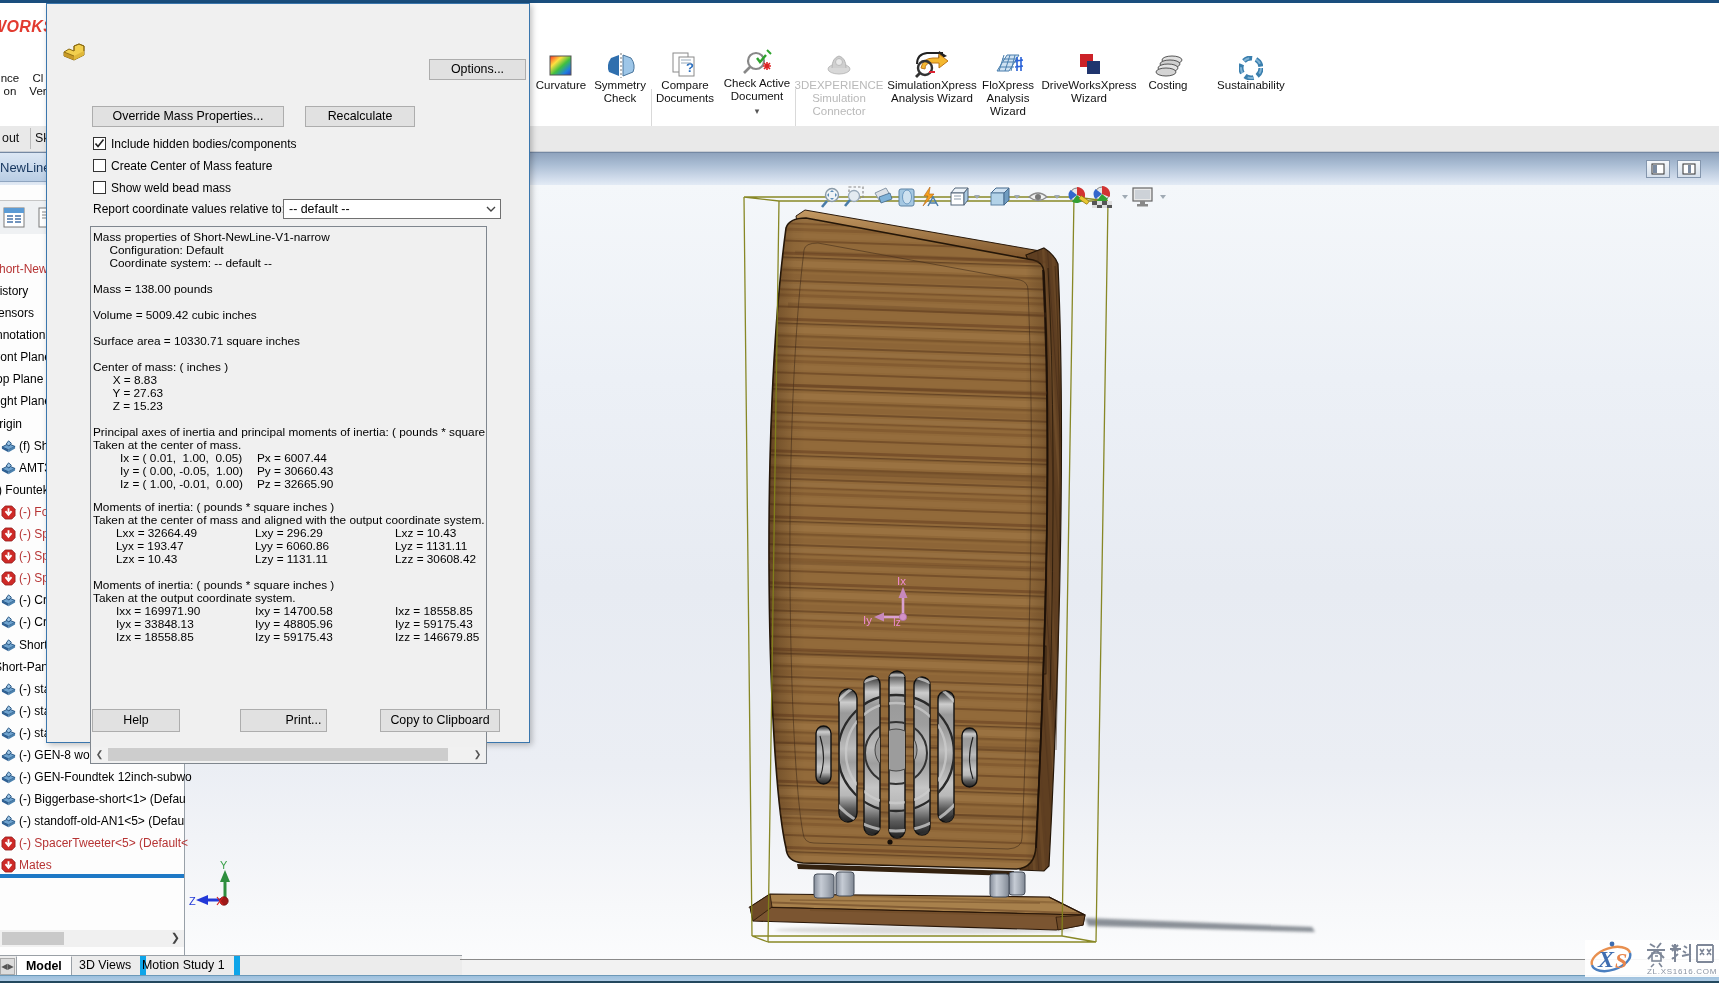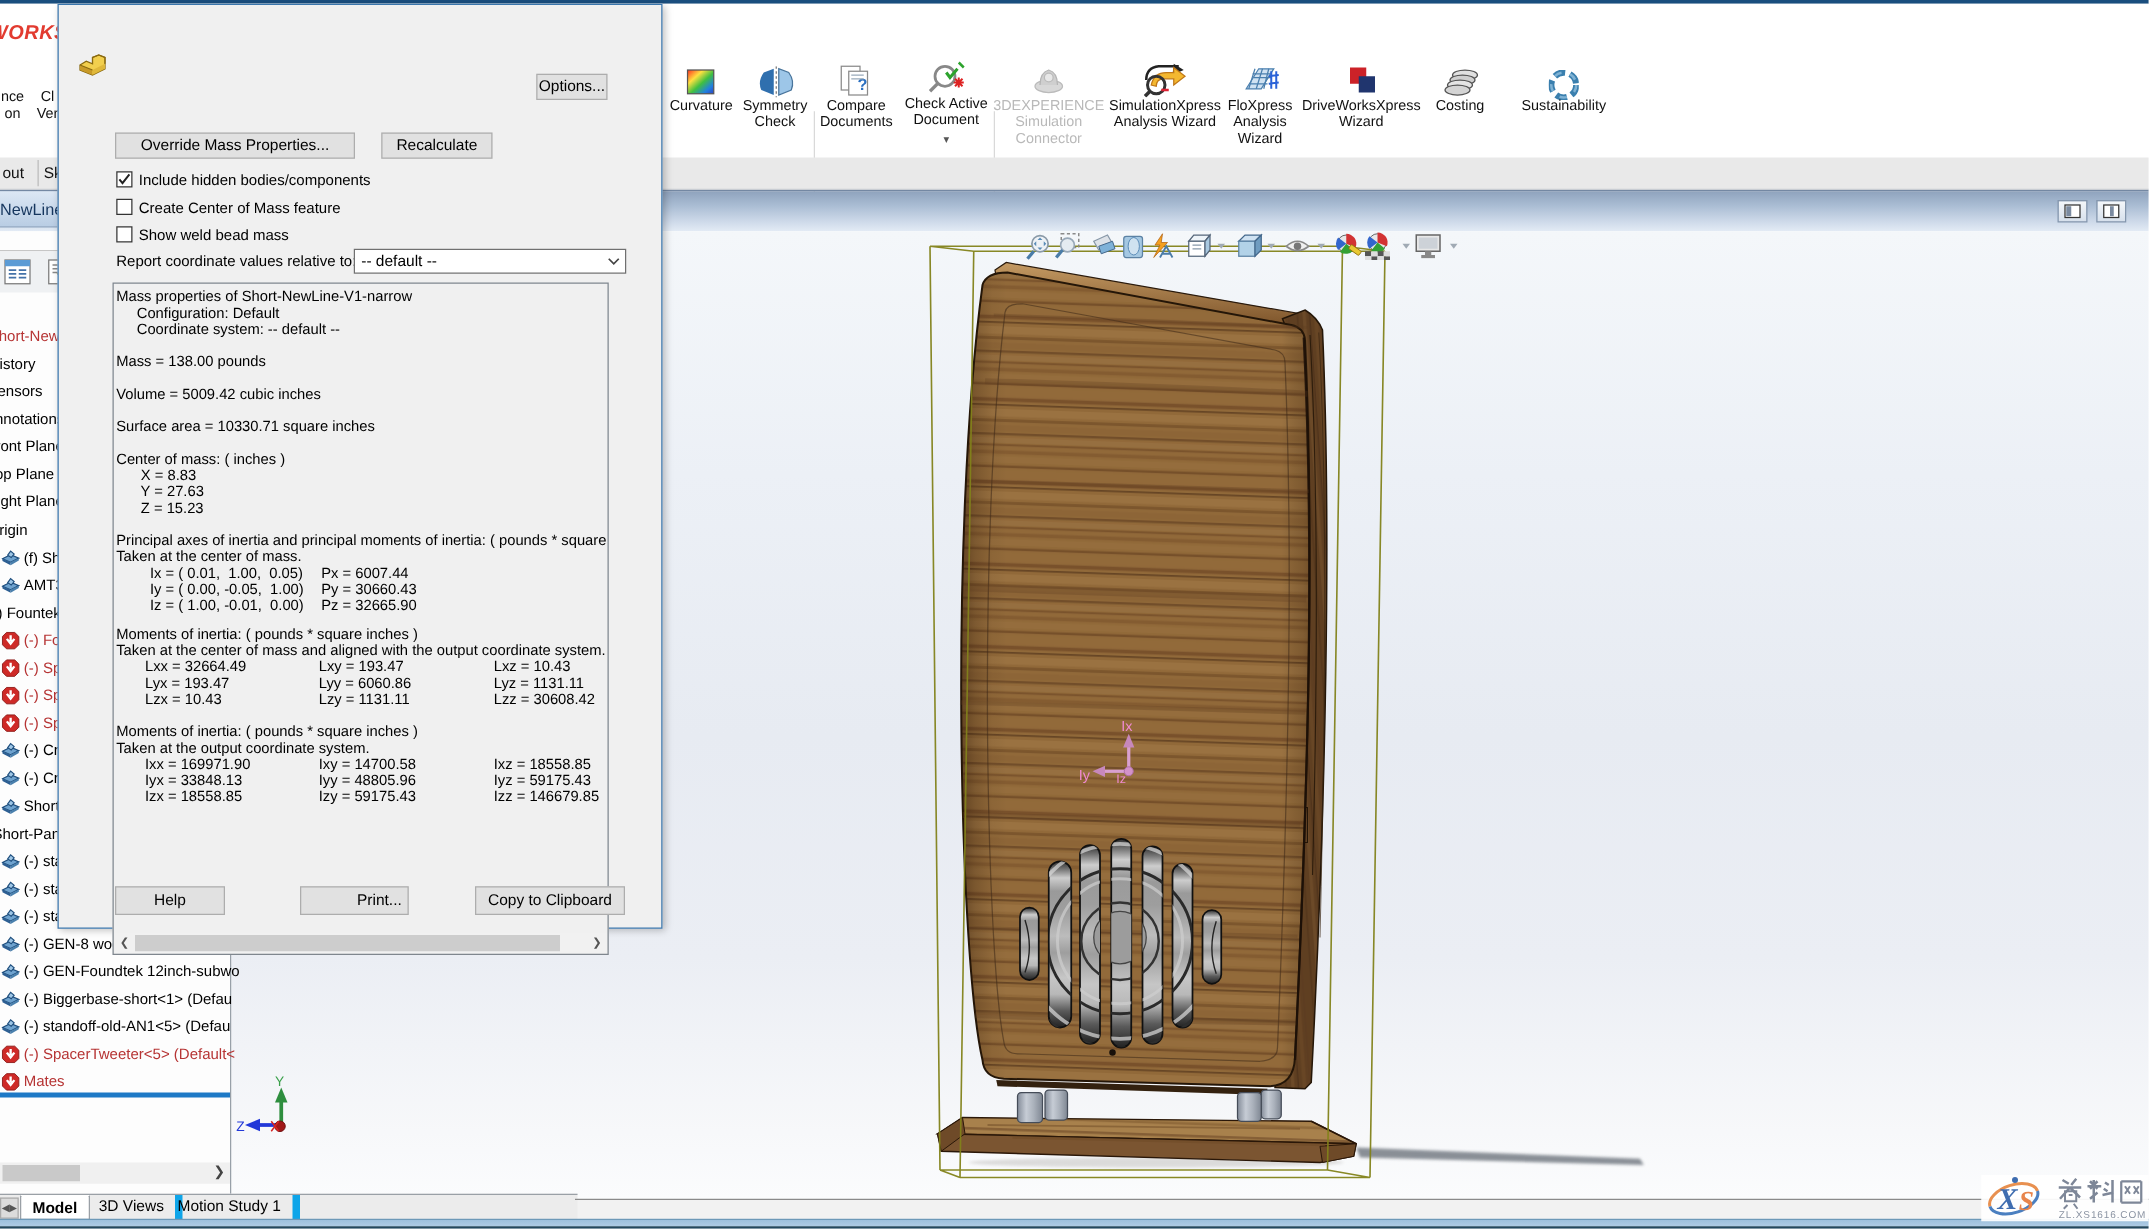--- a/index.html
+++ b/index.html
@@ -535,23 +535,23 @@
     </svg>
   </div>
 
   <div class="abs" id="dlg">
     <svg style="position:absolute;left:14px;top:38px;" width="24" height="22" viewBox="0 0 24 22">
       <path d="M 3,10 L 8,7 L 13,9 L 13,4 L 18,2 L 23,4 L 23,13 L 13,18 L 3,14 Z" fill="#f2cf4e" stroke="#8a6a10" stroke-width="1"></path>
       <path d="M 3,10 L 13,14 L 13,18 L 3,14 Z" fill="#c89a28"></path>
       <path d="M 13,14 L 23,9 L 23,13 L 13,18 Z" fill="#e0b83a"></path>
       <path d="M 13,9 L 13,4 L 18,2 L 23,4 L 23,9 M 13,14 L 3,10" fill="none" stroke="#8a6a10" stroke-width="0.9"></path>
     </svg>
-    <div class="btn" style="left:382px;top:55px;width:57px;height:21px;line-height:19px;">Options...</div>
+    <div class="btn" style="left:382px;top:55px;width:97px;height:21px;line-height:19px;">Options...</div>
     <div class="btn" style="left:45px;top:102px;width:192px;height:21px;line-height:19px;">Override Mass Properties...</div>
-    <div class="btn" style="left:258px;top:102px;width:89px;height:21px;line-height:19px;">Recalculate</div>
+    <div class="btn" style="left:258px;top:102px;width:110px;height:21px;line-height:19px;">Recalculate</div>
     <div class="cb" style="left:46px;top:133px;">
         <svg width="11" height="11" viewBox="0 0 11 11" style="position:absolute;left:0;top:0;">
           <path d="M1.5 5.5 L4 8.5 L9.5 1.5" stroke="#222" stroke-width="1.6" fill="none"></path>
         </svg>
       </div>
     <div class="cblbl" style="left:64px;top:133px;">Include hidden bodies/components</div>
     <div class="cb" style="left:46px;top:155px;"></div>
     <div class="cblbl" style="left:64px;top:155px;">Create Center of Mass feature</div>
     <div class="cb" style="left:46px;top:177px;"></div>
     <div class="cblbl" style="left:64px;top:177px;">Show weld bead mass</div>
@@ -574,21 +574,21 @@
       <div class="rl" style="top:212px;">Taken at the center of mass.</div>
       <div class="rc" style="left:29px;top:225px;">Ix = ( 0.01,  1.00,  0.05)</div>
         <div class="rc" style="left:166px;top:225px;">Px = 6007.44</div>
       <div class="rc" style="left:29px;top:238px;">Iy = ( 0.00, -0.05,  1.00)</div>
         <div class="rc" style="left:166px;top:238px;">Py = 30660.43</div>
       <div class="rc" style="left:29px;top:251px;">Iz = ( 1.00, -0.01,  0.00)</div>
         <div class="rc" style="left:166px;top:251px;">Pz = 32665.90</div>
       <div class="rl" style="top:274px;">Moments of inertia: ( pounds * square inches )</div>
       <div class="rl" style="top:287px;">Taken at the center of mass and aligned with the output coordinate system.</div>
       <div class="rc" style="left:25px;top:300px;">Lxx = 32664.49</div>
-        <div class="rc" style="left:164px;top:300px;">Lxy = 193.47</div>
+        <div class="rc" style="left:164px;top:300px;">Lxy = 296.29</div>
         <div class="rc" style="left:304px;top:300px;">Lxz = 10.43</div>
       <div class="rc" style="left:25px;top:313px;">Lyx = 193.47</div>
         <div class="rc" style="left:164px;top:313px;">Lyy = 6060.86</div>
         <div class="rc" style="left:304px;top:313px;">Lyz = 1131.11</div>
       <div class="rc" style="left:25px;top:326px;">Lzx = 10.43</div>
         <div class="rc" style="left:164px;top:326px;">Lzy = 1131.11</div>
         <div class="rc" style="left:304px;top:326px;">Lzz = 30608.42</div>
       <div class="rl" style="top:352px;">Moments of inertia: ( pounds * square inches )</div>
       <div class="rl" style="top:365px;">Taken at the output coordinate system.</div>
       <div class="rc" style="left:25px;top:378px;">Ixx = 169971.90</div>

